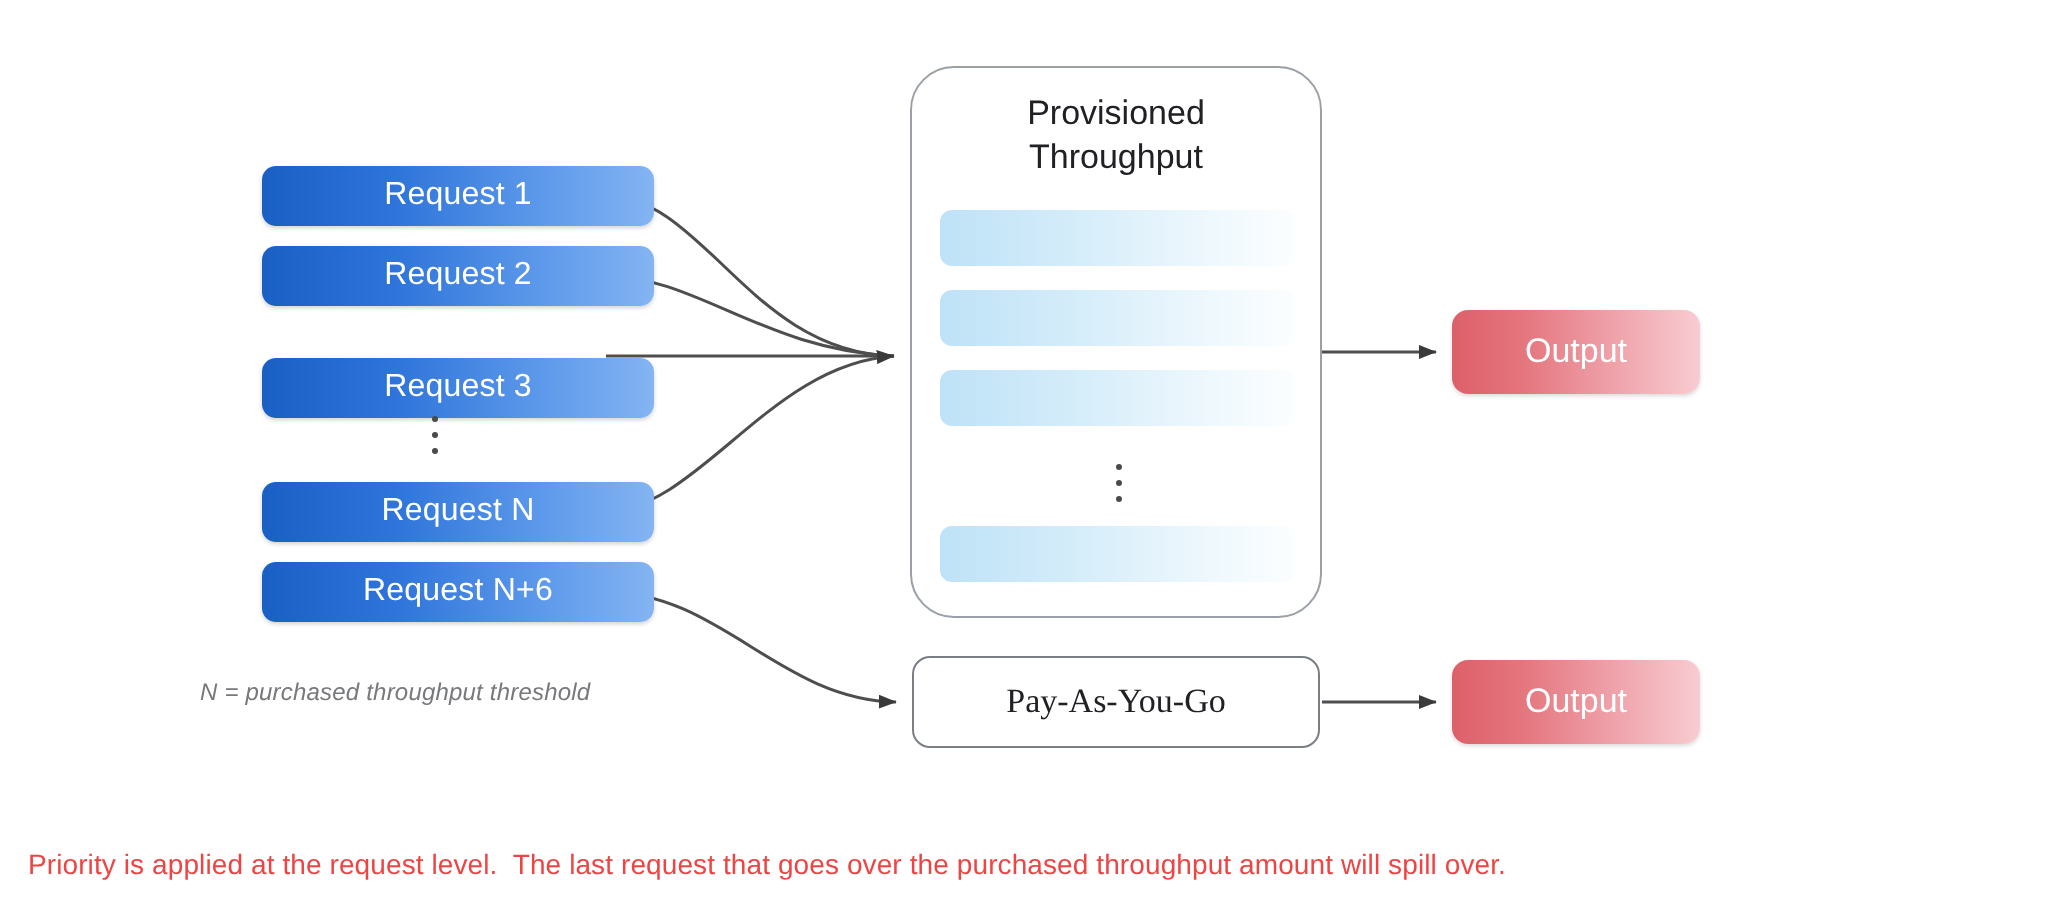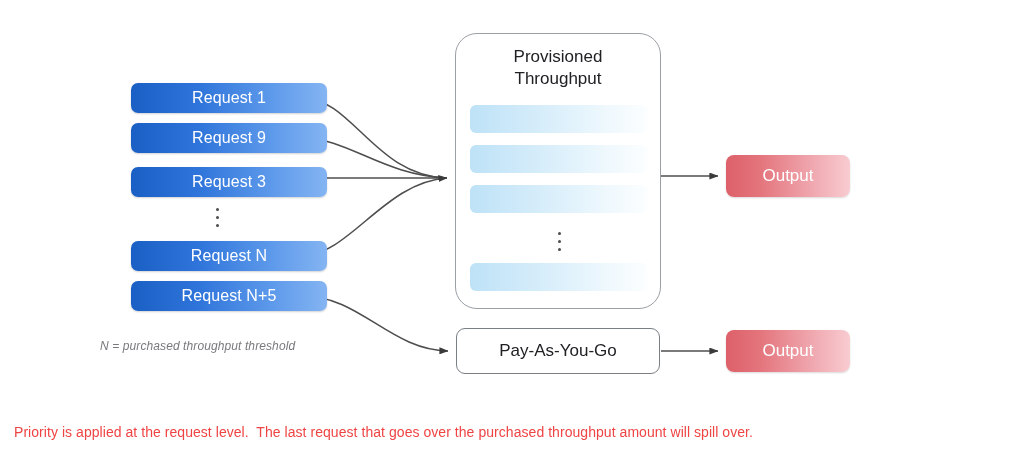--- a/index.html
+++ b/index.html
@@ -123,20 +123,21 @@
     height: 46px;
     border: 1.4px solid #7a7f85;
     border-radius: 9px;
     background: #ffffff;
     display: flex;
     align-items: center;
     justify-content: center;
     font-size: 17px;
     color: #202124;
     box-sizing: border-box;
+    font-family: Liberation Serif, serif;
   }
 
   
   .output-box {
     position: absolute;
     left: 726px;
     width: 124px;
     height: 42px;
     border-radius: 8px;
     background: linear-gradient(90deg, #DD6069 0%, #E4757D 28%, #EFA3AB 66%, #F8CCD1 100%);
@@ -197,37 +198,37 @@
 
     <path d="M661,176 L718,176" fill="none" stroke="#4E4E4E" stroke-width="1.5" marker-end="url(#arrowhead)"></path>
 
     <path d="M661,351 L718,351" fill="none" stroke="#4E4E4E" stroke-width="1.5" marker-end="url(#arrowhead)"></path>
   </svg>
 
   <div class="request-pill" style="top:83px;">
     <span>Request 1</span>
   </div>
   <div class="request-pill" style="top:123px;">
-    <span>Request 9</span>
-  </div>
-  <div class="request-pill" style="top:167px;">
+    <span>Request 2</span>
+  </div>
+  <div class="request-pill" style="top:179px;">
     <span>Request 3</span>
   </div>
 
   <div class="req-dots" style="top:203px;">
     <span></span>
     <span></span>
     <span></span>
   </div>
 
   <div class="request-pill" style="top:241px;justify-content:center;">
     <span>Request N</span>
   </div>
   <div class="request-pill" style="top:281px;">
-    <span>Request N+5</span>
+    <span>Request N+6</span>
   </div>
 
   <div id="footnote">N = purchased throughput threshold</div>
 
   <div id="pt-card">
     <div id="pt-title">Provisioned
 Throughput</div>
 
     <div class="pt-row" style="top:71px;"></div>
     <div class="pt-row" style="top:111px;"></div>

